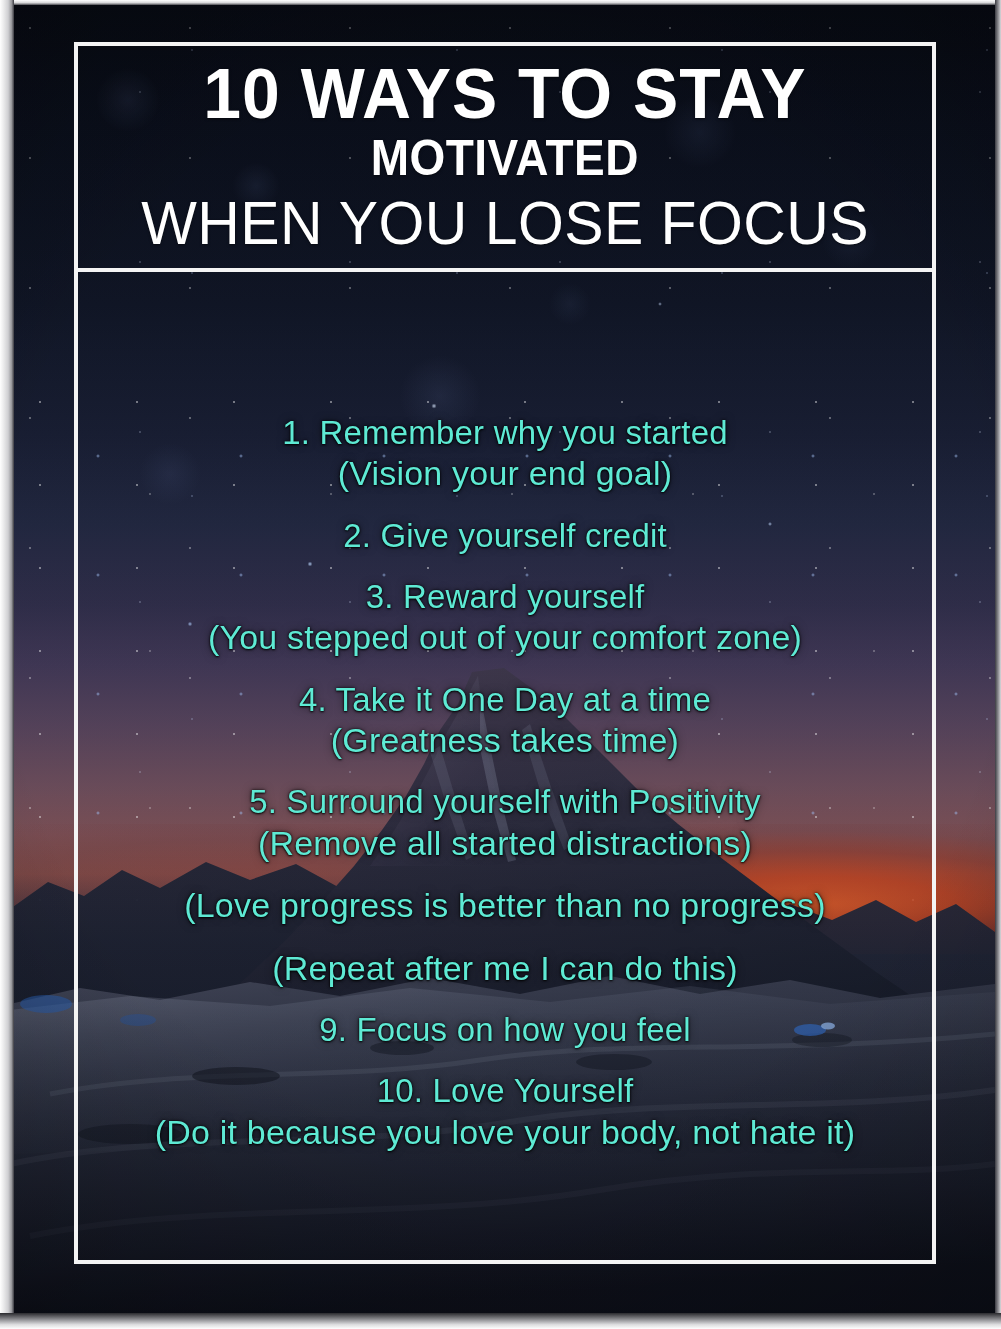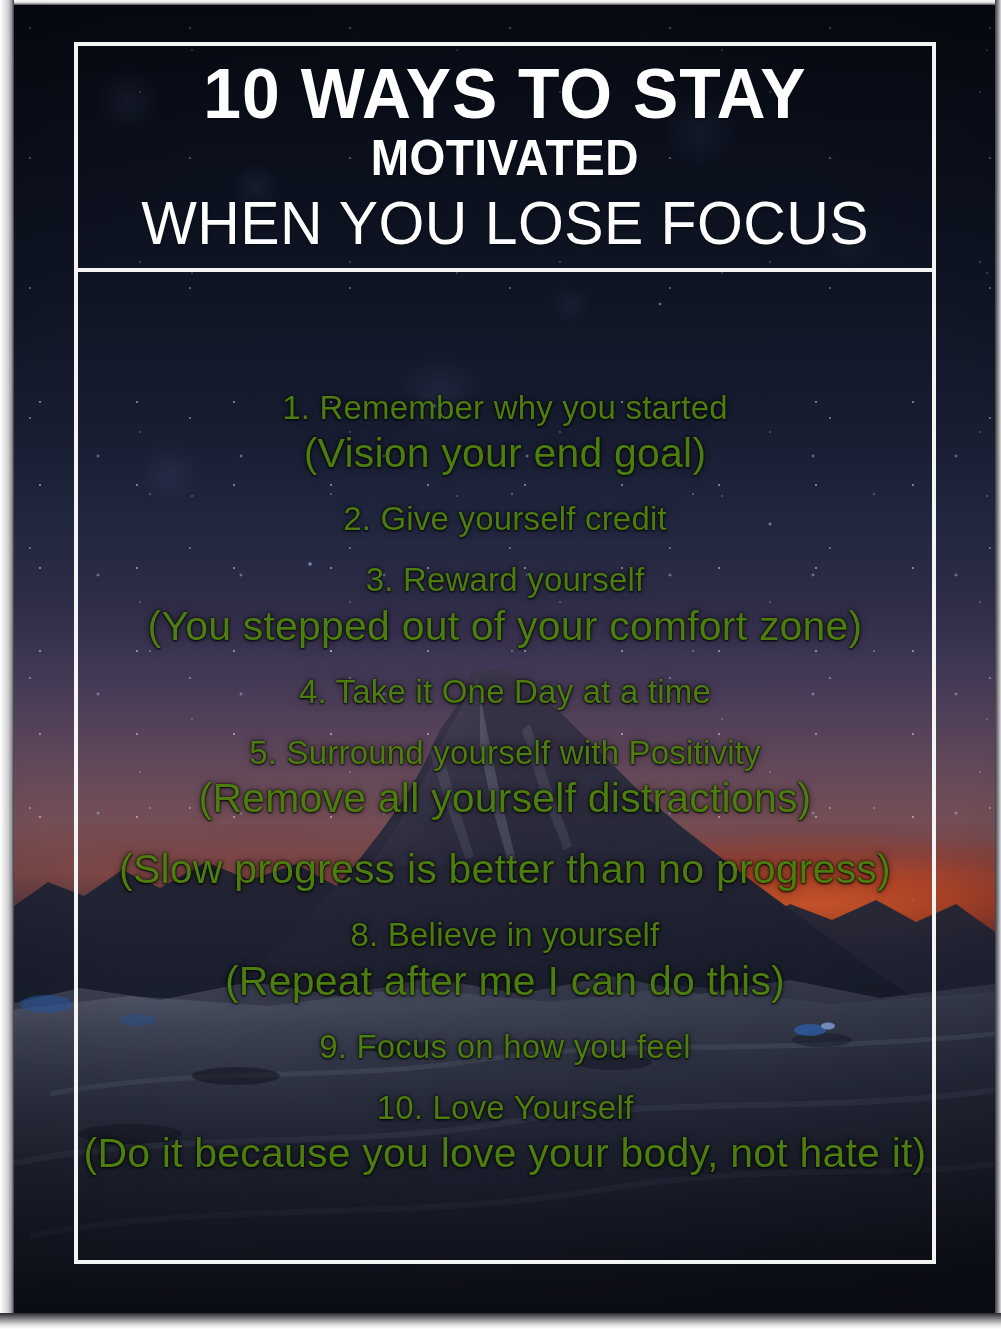--- a/index.html
+++ b/index.html
@@ -261,36 +261,36 @@
     box-sizing: border-box;
   }
   .tip {
     width: 100%;
     text-align: center;
     margin-bottom: 21px;
   }
   .tip:last-child { margin-bottom: 16px; }
   .tip-head,
   .tip-sub {
-    color: #4d7c0f;
+    color: #5eead4;
     font-family: "Liberation Sans Narrow", "Liberation Sans", sans-serif;
     font-weight: 400;
     letter-spacing: 0.2px;
     white-space: nowrap;
     text-shadow:
       0 0 3px rgba(0,0,0,0.85),
       0 1px 2px rgba(0,0,0,0.80),
       0 0 9px rgba(0,0,0,0.55);
   }
   .tip-head {
     font-size: 33px;
     line-height: 1.22;
   }
   .tip-sub {
-    font-size: 41px;
+    font-size: 34px;
     line-height: 1.22;
   }
 </style>
 </head>
 <body>
 
 <div class="poster-root">
 
   <div class="artwork">
 
@@ -399,34 +399,34 @@
         <div class="tip-head">2. Give yourself credit</div>
       </div>
 
       <div class="tip">
         <div class="tip-head">3. Reward yourself</div>
         <div class="tip-sub">(You stepped out of your comfort zone)</div>
       </div>
 
       <div class="tip">
         <div class="tip-head">4. Take it One Day at a time</div>
+        <div class="tip-sub">(Greatness takes time)</div>
       </div>
 
       <div class="tip">
         <div class="tip-head">5. Surround yourself with Positivity</div>
-        <div class="tip-sub">(Remove all yourself distractions)</div>
-      </div>
-
-      <div class="tip">
-        <div class="tip-sub">(Slow progress is better than no progress)</div>
-      </div>
-
-
-      <div class="tip">
-        <div class="tip-head">8. Believe in yourself</div>
+        <div class="tip-sub">(Remove all started distractions)</div>
+      </div>
+
+      <div class="tip">
+        <div class="tip-sub">(Love progress is better than no progress)</div>
+      </div>
+
+
+      <div class="tip">
         <div class="tip-sub">(Repeat after me I can do this)</div>
       </div>
 
       <div class="tip">
         <div class="tip-head">9. Focus on how you feel</div>
       </div>
 
       <div class="tip">
         <div class="tip-head">10. Love Yourself</div>
         <div class="tip-sub">(Do it because you love your body, not hate it)</div>

